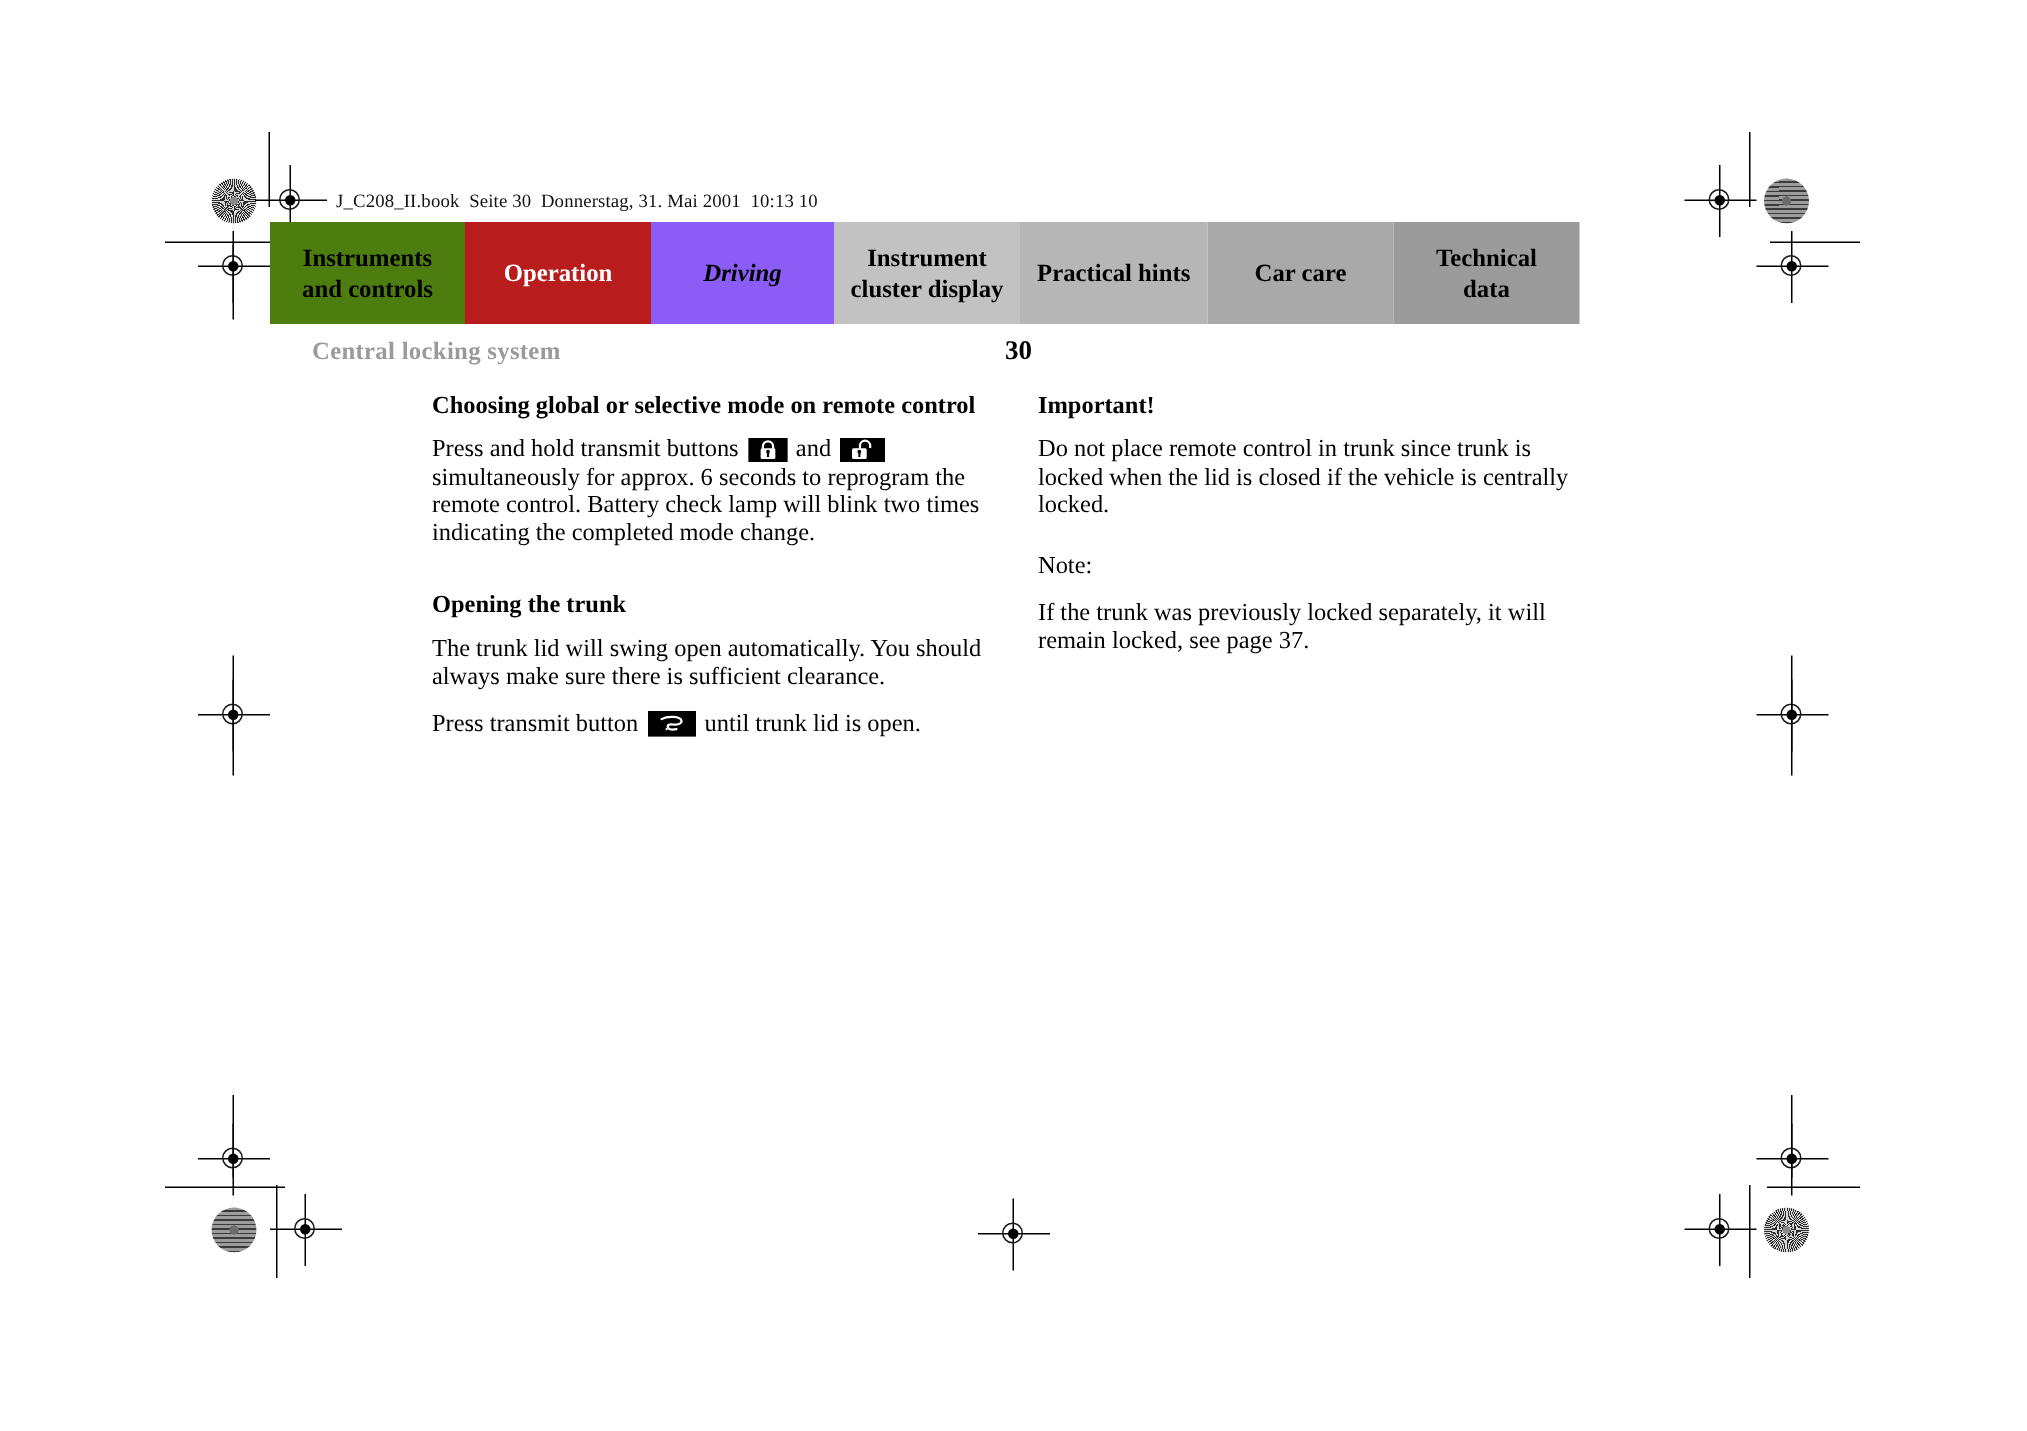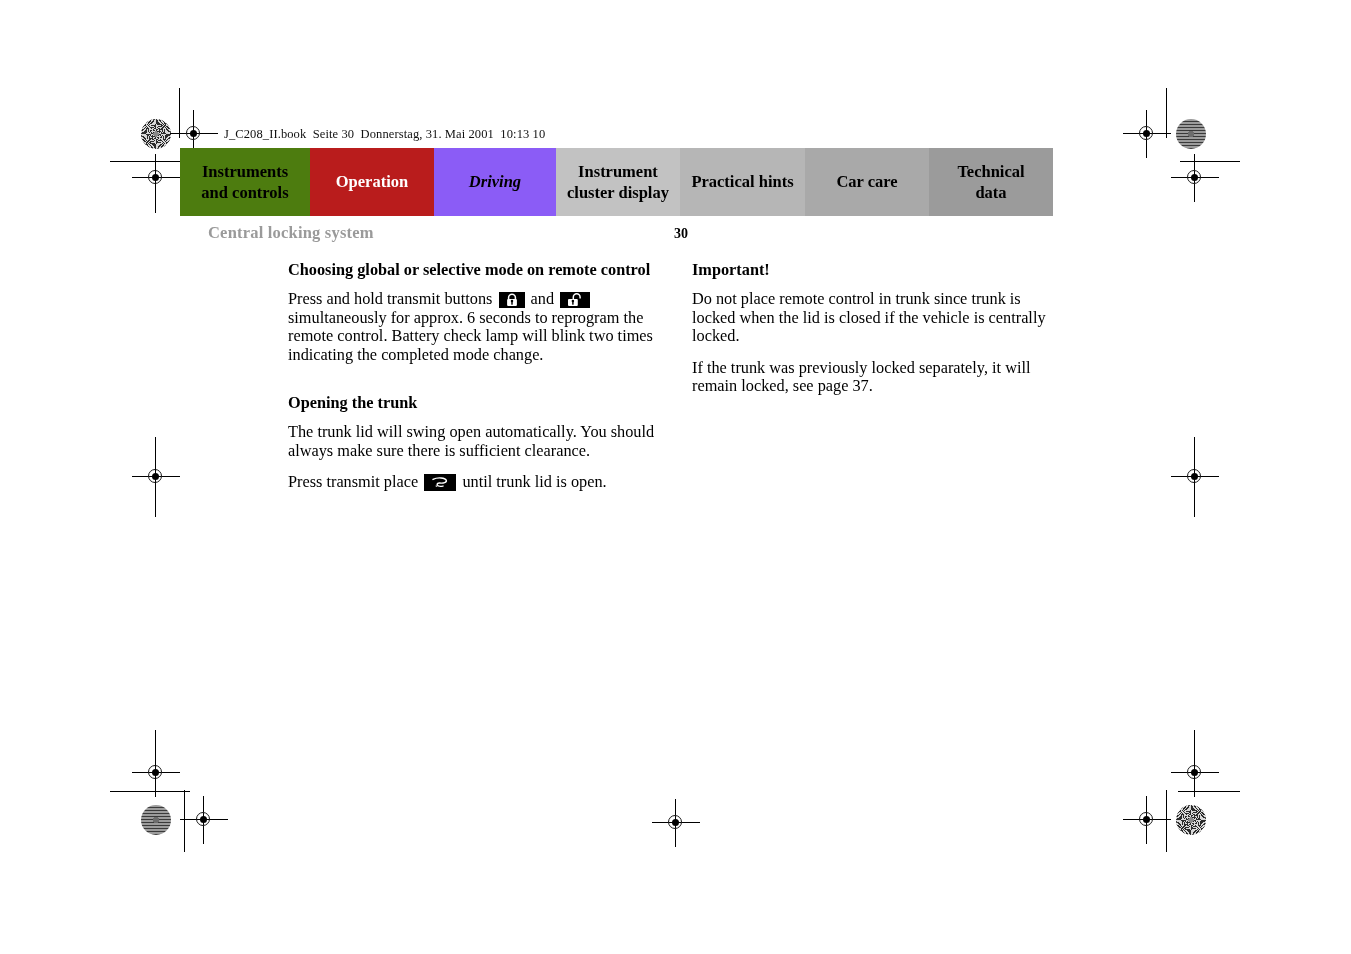--- a/index.html
+++ b/index.html
@@ -124,21 +124,21 @@
     justify-content: space-between;
   }
   .section-title {
     font-weight: bold;
     font-size: 16.5px;
     color: #9a9a9a;
     letter-spacing: .2px;
   }
   .page-number {
     font-weight: bold;
-    font-size: 14px;
+    font-size: 18px;
     color: #000;
   }
 
   
   .col {
     position: absolute;
     top: 260px;
     font-size: 16.3px;
     line-height: 1.14;
   }
@@ -319,28 +319,29 @@
             </svg></span></span>
       <span>simultaneously for approx. 6 seconds to reprogram the remote control. Battery check lamp will blink two times indicating the completed mode change.</span>
     </div>
 
     <div class="h-sub spaced">Opening the trunk</div>
 
     <div class="p">The trunk lid will swing open automatically. You should always make sure there is sufficient clearance.</div>
 
 
     <div class="p">
-      <span>Press transmit place</span><span class="nowrap">&nbsp;<span class="keyicon" style="width:32px;height:17px;"><svg width="32" height="17" viewBox="0 0 32 17">
+      <span>Press transmit button</span><span class="nowrap">&nbsp;<span class="keyicon" style="width:32px;height:17px;"><svg width="32" height="17" viewBox="0 0 32 17">
               <rect x="0" y="0" width="32" height="17" fill="#000"></rect>
               <path d="M9 5.4 C13.5 3.0 21.5 3.6 22.3 6.4 C22.9 8.5 19.2 9.4 16.4 9.0 C14.0 8.6 12.6 9.6 13.3 11.0 C13.9 12.2 16.5 12.6 19.0 12.1" fill="none" stroke="#fff" stroke-width="1.45" stroke-linecap="round"></path>
               <path d="M11.7 11.2 L14.0 11.9 L11.9 13.0 Z" fill="#fff"></path>
             </svg></span>&nbsp;</span><span>until trunk lid is open.</span>
     </div>
 
   </div>
 
   <div class="col right">
     <div class="h-sub">Important!</div>
     <div class="p">Do not place remote control in trunk since trunk is locked when the lid is closed if the vehicle is centrally locked.</div>
+    <div class="p gap-before">Note:</div>
     <div class="p">If the trunk was previously locked separately, it will remain locked, see page 37.</div>
   </div>
 
 </div>
 
 </body></html>

